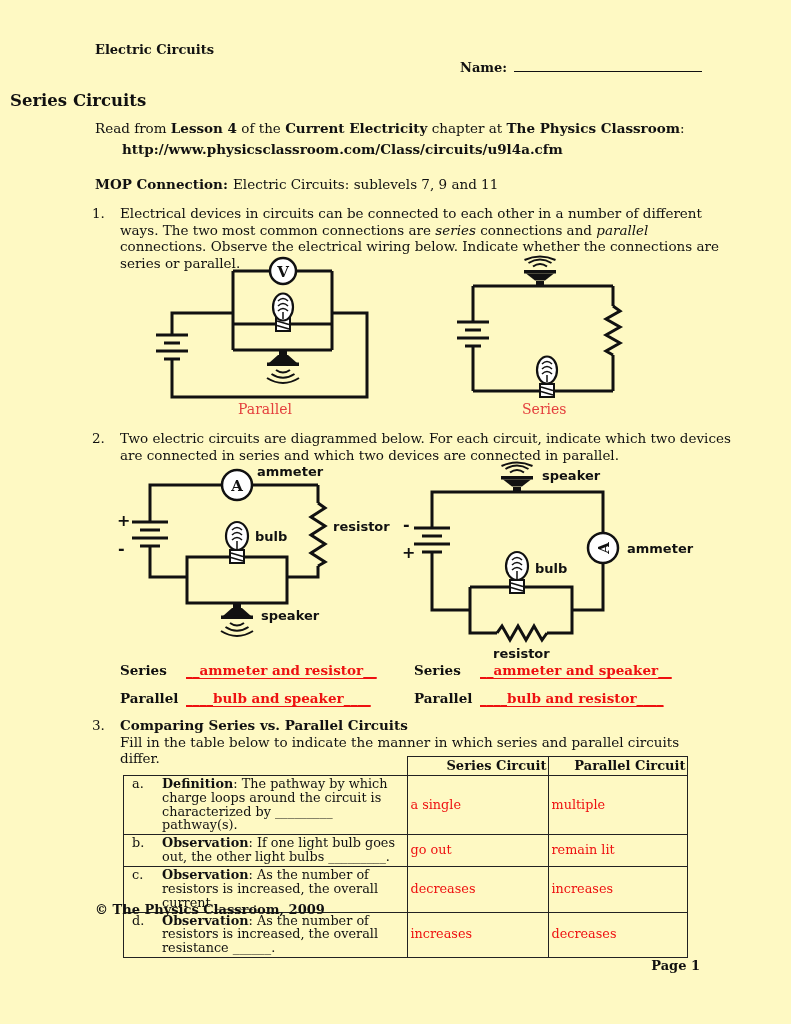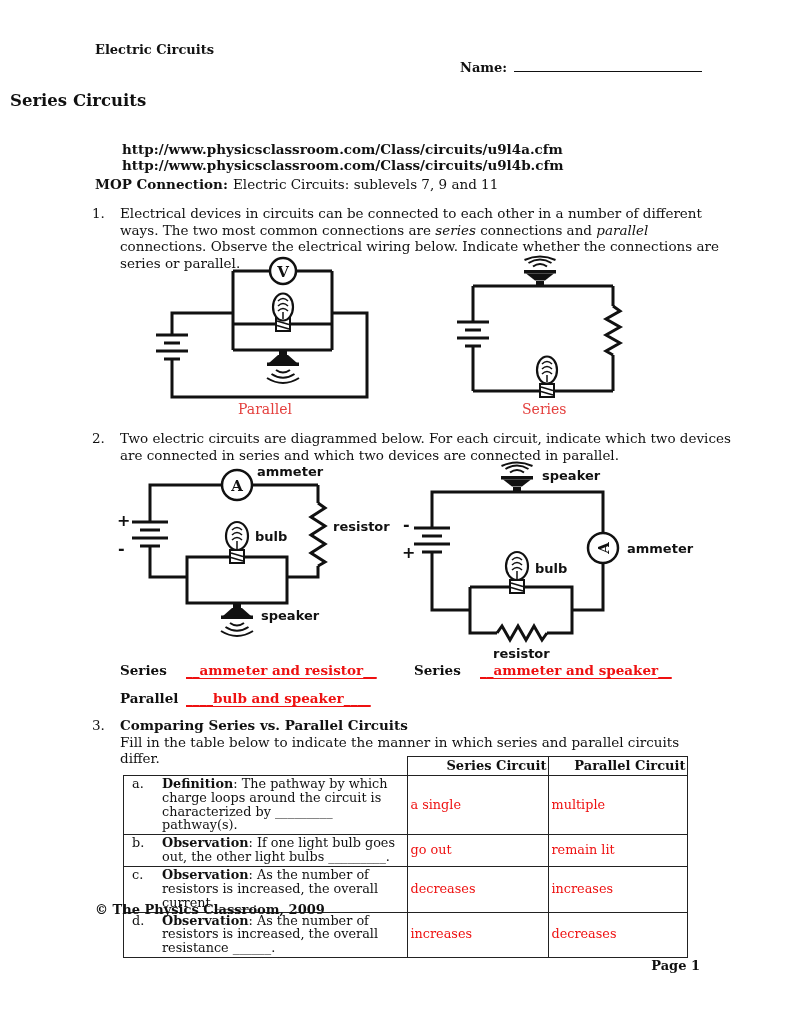--- a/index.html
+++ b/index.html
@@ -1,16 +1,16 @@
 <!DOCTYPE html>
 <html><head>
 <meta charset="utf-8">
 <style>
   html,body{margin:0;padding:0;background:#888;}
-  .page{position:relative;width:791px;height:1024px;background:#ffffff;margin:0 auto;
+  .page{position:relative;width:791px;height:1024px;background:#fef9c3;margin:0 auto;
         font-family:"DejaVu Serif","Liberation Serif",serif;color:#111;overflow:hidden;}
   .abs{position:absolute;}
   b{font-weight:bold;}
   i{font-style:italic;}
 
   .hdr-left{left:95px;top:42px;font-weight:bold;font-size:13px;}
   .hdr-name{left:460px;top:59px;font-weight:bold;font-size:13px;}
   .name-line{display:inline-block;width:188px;height:12px;border-bottom:1.4px solid #111;margin-left:7px;}
 
   .title{left:10px;right:0;top:91px;text-align:left;font-weight:bold;font-size:16.5px;}
@@ -72,23 +72,23 @@
 
 <div class="page">
 
   <div class="abs hdr-left">Electric Circuits</div>
   <div class="abs hdr-name">
     <span>Name:</span><span class="name-line"></span>
   </div>
 
   <div class="abs title">Series Circuits</div>
 
+  <div class="abs read"><span>Read from </span><b>Lesson 4</b><span> of the </span><b>Current Electricity</b><span> chapter at </span><b>The Physics Classroom</b><span>:</span></div>
   <div class="abs urls">
     <div>http://www.physicsclassroom.com/Class/circuits/u9l4a.cfm</div>
-    <div>http://www.physicsclassroom.com/Class/circuits/u9l4b.cfm</div>
   </div>
   <div class="abs mop">
     <span class="moplabel">MOP Connection:</span><span>Electric Circuits:  sublevels 7, 9 and 11</span>
   </div>
 
   <div class="abs qnum q1num">1.</div>
   <div class="abs qblock q1text"><span>Electrical devices in circuits can be connected to each other in a number of different ways.  The two most common connections are </span><i>series</i><span> connections and </span><i>parallel</i><span> connections.  Observe the electrical wiring below.  Indicate whether the connections are series or parallel.</span></div>
 
   <svg class="dsvg" style="left:140px;top:250px" width="240" height="152" viewBox="0 0 240 152">
     <g>
@@ -221,20 +221,23 @@
   </svg>
 
   <div class="abs ans" style="left:120px;top:662px">
     <span class="anslabel">Series</span><span class="ansred">__ammeter and resistor__</span>
   </div>
   <div class="abs ans" style="left:120px;top:690px">
     <span class="anslabel">Parallel</span><span class="ansred">____bulb and speaker____</span>
   </div>
   <div class="abs ans" style="left:414px;top:662px">
     <span class="anslabel">Series</span><span class="ansred">__ammeter and speaker__</span>
+  </div>
+  <div class="abs ans" style="left:414px;top:690px">
+    <span class="anslabel">Parallel</span><span class="ansred">____bulb and resistor____</span>
   </div>
 
   <div class="abs qnum q3num">3.</div>
   <div class="abs q3text">
     <b>Comparing Series vs. Parallel Circuits</b><br>
     <span>Fill in the table below to indicate the manner in which series and parallel circuits differ.</span>
   </div>
 
   <table class="abs wtable">
     <tbody>

